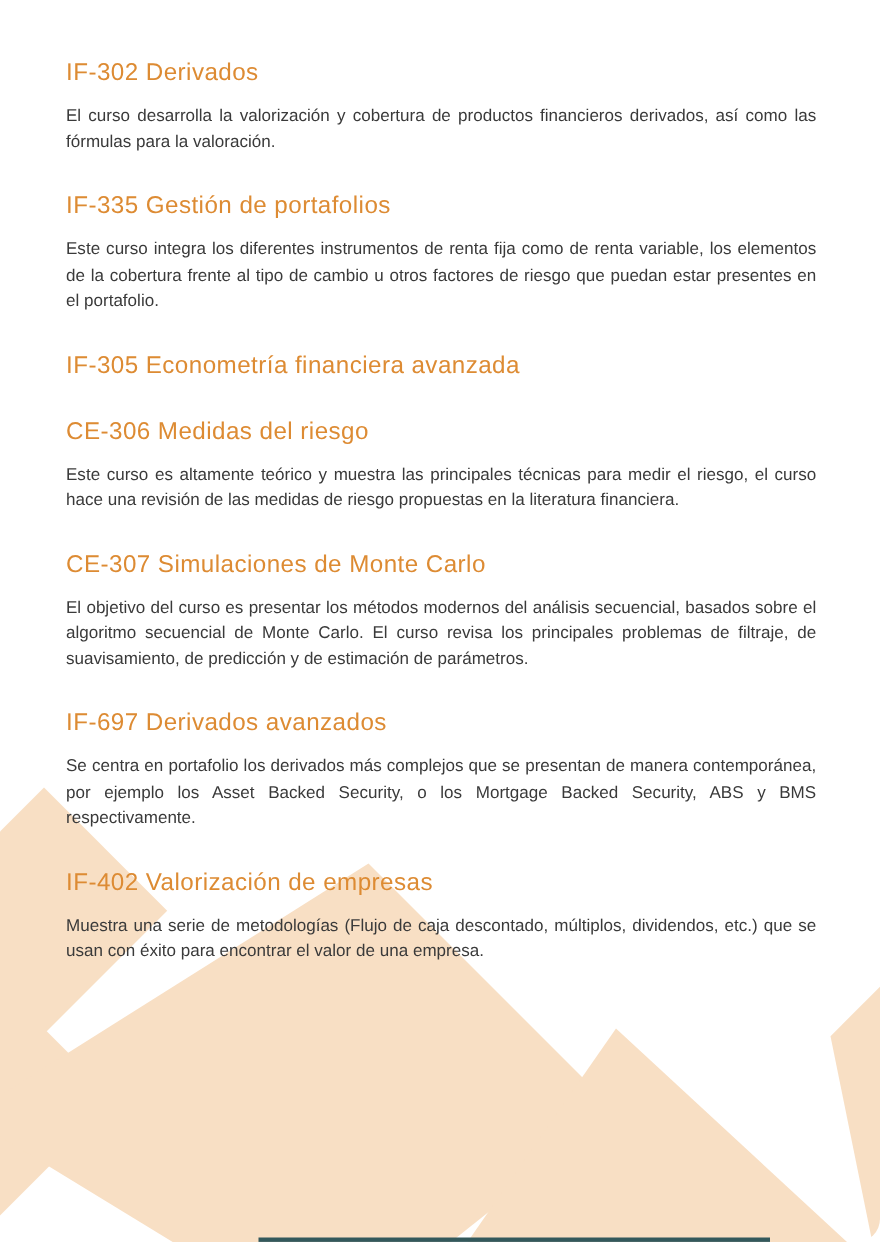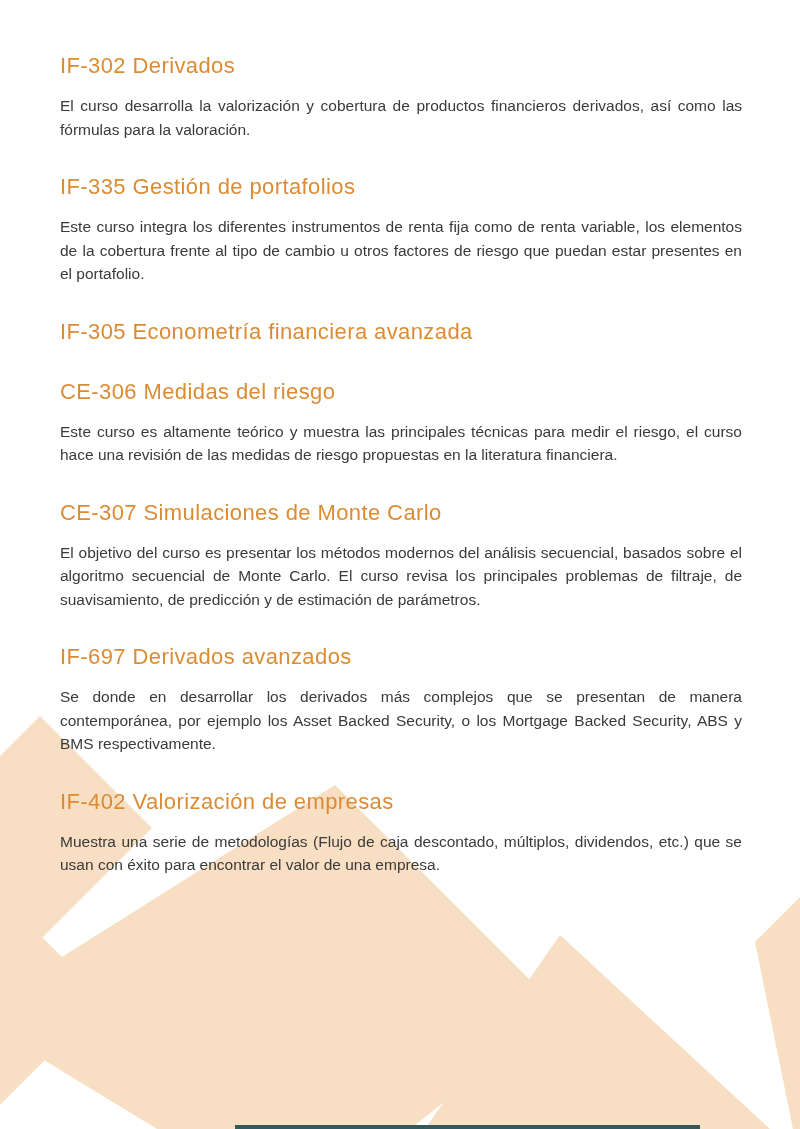--- a/index.html
+++ b/index.html
@@ -8,20 +8,21 @@
     background: #ffffff;
   }
   .page {
     position: relative;
     width: 800px;
     height: 1129px;
     margin: 0 auto;
     background: #ffffff;
     overflow: hidden;
     font-family: "Liberation Sans", sans-serif;
+    border-radius: 21px;
   }
   .decor-svg {
     position: absolute;
     left: 0;
     top: 0;
     width: 800px;
     height: 1129px;
     z-index: 0;
   }
   .content {
@@ -96,21 +97,21 @@
     <p class="course-desc">Este curso es altamente teórico y muestra las principales técnicas para medir el riesgo, el curso hace una revisión de las medidas de riesgo propuestas en la literatura financiera.</p>
   </section>
 
   <section class="course-section">
     <h2 class="course-title">CE-307 Simulaciones de Monte Carlo</h2>
     <p class="course-desc">El objetivo del curso es presentar los métodos modernos del análisis secuencial, basados sobre el algoritmo secuencial de Monte Carlo. El curso revisa los principales problemas de filtraje, de suavisamiento, de predicción y de estimación de parámetros.</p>
   </section>
 
   <section class="course-section">
     <h2 class="course-title">IF-697 Derivados avanzados</h2>
-    <p class="course-desc">Se donde en desarrollar los derivados más complejos que se presentan de manera contemporánea, por ejemplo los Asset Backed Security, o los Mortgage Backed Security, ABS y BMS respectivamente.</p>
+    <p class="course-desc">Se centra en portafolio los derivados más complejos que se presentan de manera contemporánea, por ejemplo los Asset Backed Security, o los Mortgage Backed Security, ABS y BMS respectivamente.</p>
   </section>
 
   <section class="course-section">
     <h2 class="course-title">IF-402 Valorización de empresas</h2>
     <p class="course-desc">Muestra una serie de metodologías (Flujo de caja descontado, múltiplos, dividendos, etc.) que se usan con éxito para encontrar el valor de una empresa.</p>
   </section>
 </div>
   </div>
 
   <div class="footer-bar"></div>

